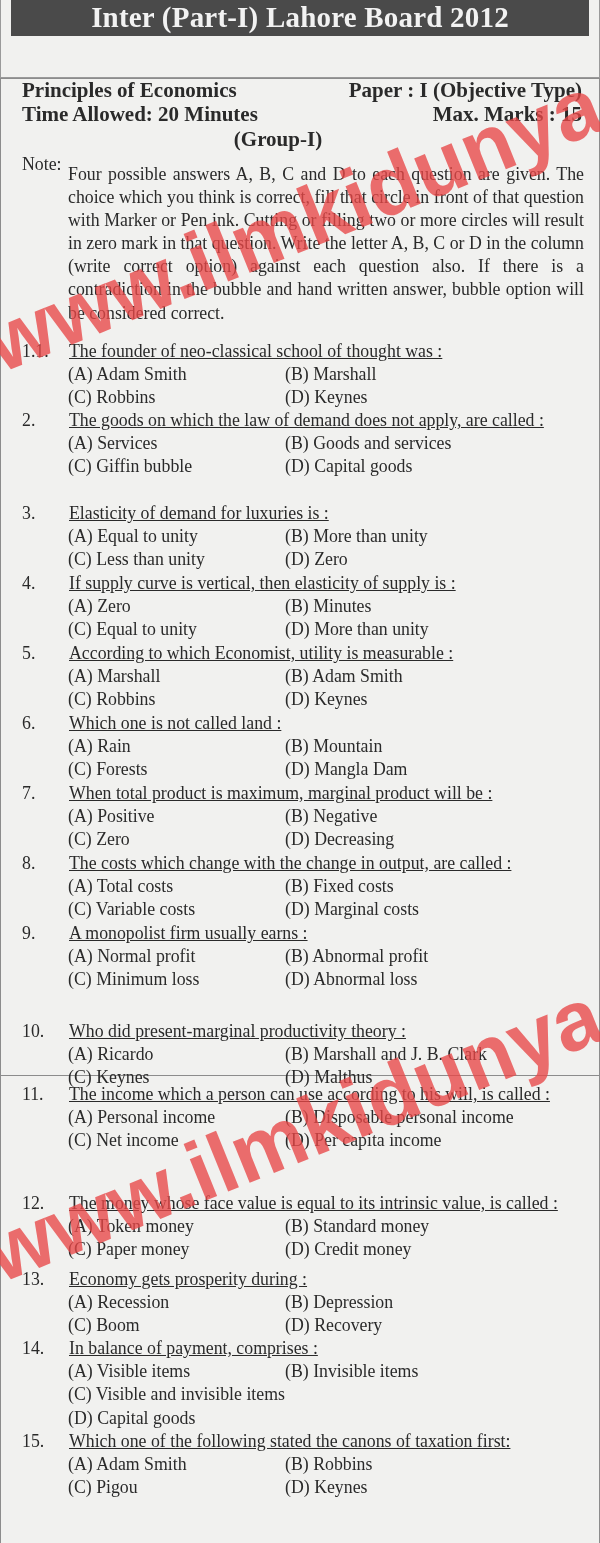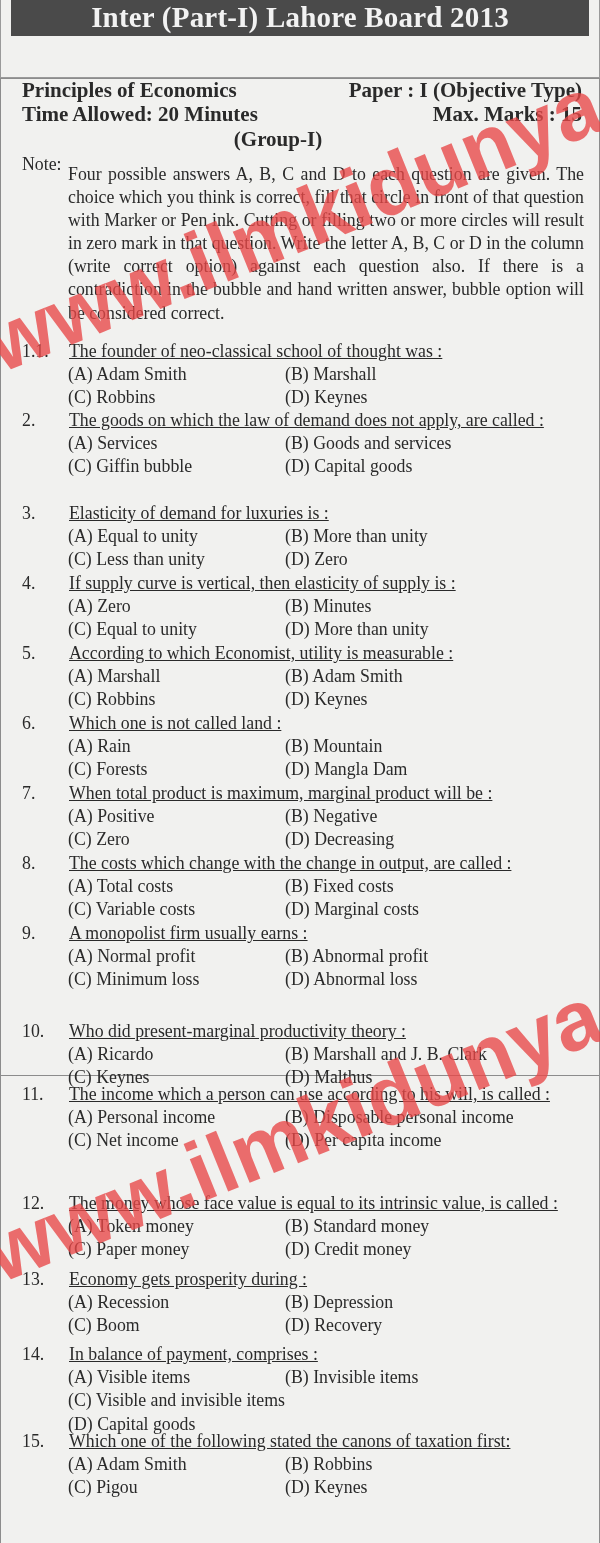--- a/index.html
+++ b/index.html
@@ -47,21 +47,21 @@
     position:absolute; color:rgba(232,70,70,0.78);
     font-family:"Liberation Sans", "DejaVu Sans", sans-serif;
     font-weight:bold; white-space:nowrap; pointer-events:none;
     transform-origin:left bottom;
   }
 </style>
 </head>
 <body>
 
 <div class="top-box"></div>
-<div class="header-bar">Inter (Part-I) Lahore Board 2013</div>
+<div class="header-bar">Inter (Part-I) Lahore Board 2012</div>
 
 <div class="main-box"></div>
 <div class="second-box"></div>
 
 <div class="meta" style="left:22px; top:79px;">Principles of Economics</div>
 <div class="meta" style="right:18px; top:79px;">Paper : I (Objective Type)</div>
 <div class="meta" style="left:22px; top:103px;">Time Allowed: 20 Minutes</div>
 <div class="meta" style="right:18px; top:103px;">Max. Marks : 15</div>
 <div class="meta" style="left:0; width:556px; text-align:center; top:128px;">(Group-I)</div>
 
@@ -232,21 +232,21 @@
   <div class="opt-row">
       <span class="opt a">(A) Recession</span>
       <span class="opt b">(B) Depression</span>
     </div>
   <div class="opt-row">
       <span class="opt c">(C) Boom</span>
       <span class="opt d">(D) Recovery</span>
     </div>
 </div>
 
-<div class="q" style="top:1337px;margin-top:6px;">
+<div class="q" style="top:1337px;">
   <span class="q-num">14.</span>
   <span class="q-text">In balance of payment, comprises :</span>
   <div class="opt-row">
       <span class="opt a">(A) Visible items</span>
       <span class="opt b">(B) Invisible items</span>
     </div>
   <div class="opt-row">
       <span class="opt c">(C) Visible and invisible items</span>
     </div>
   <div class="opt-row">

